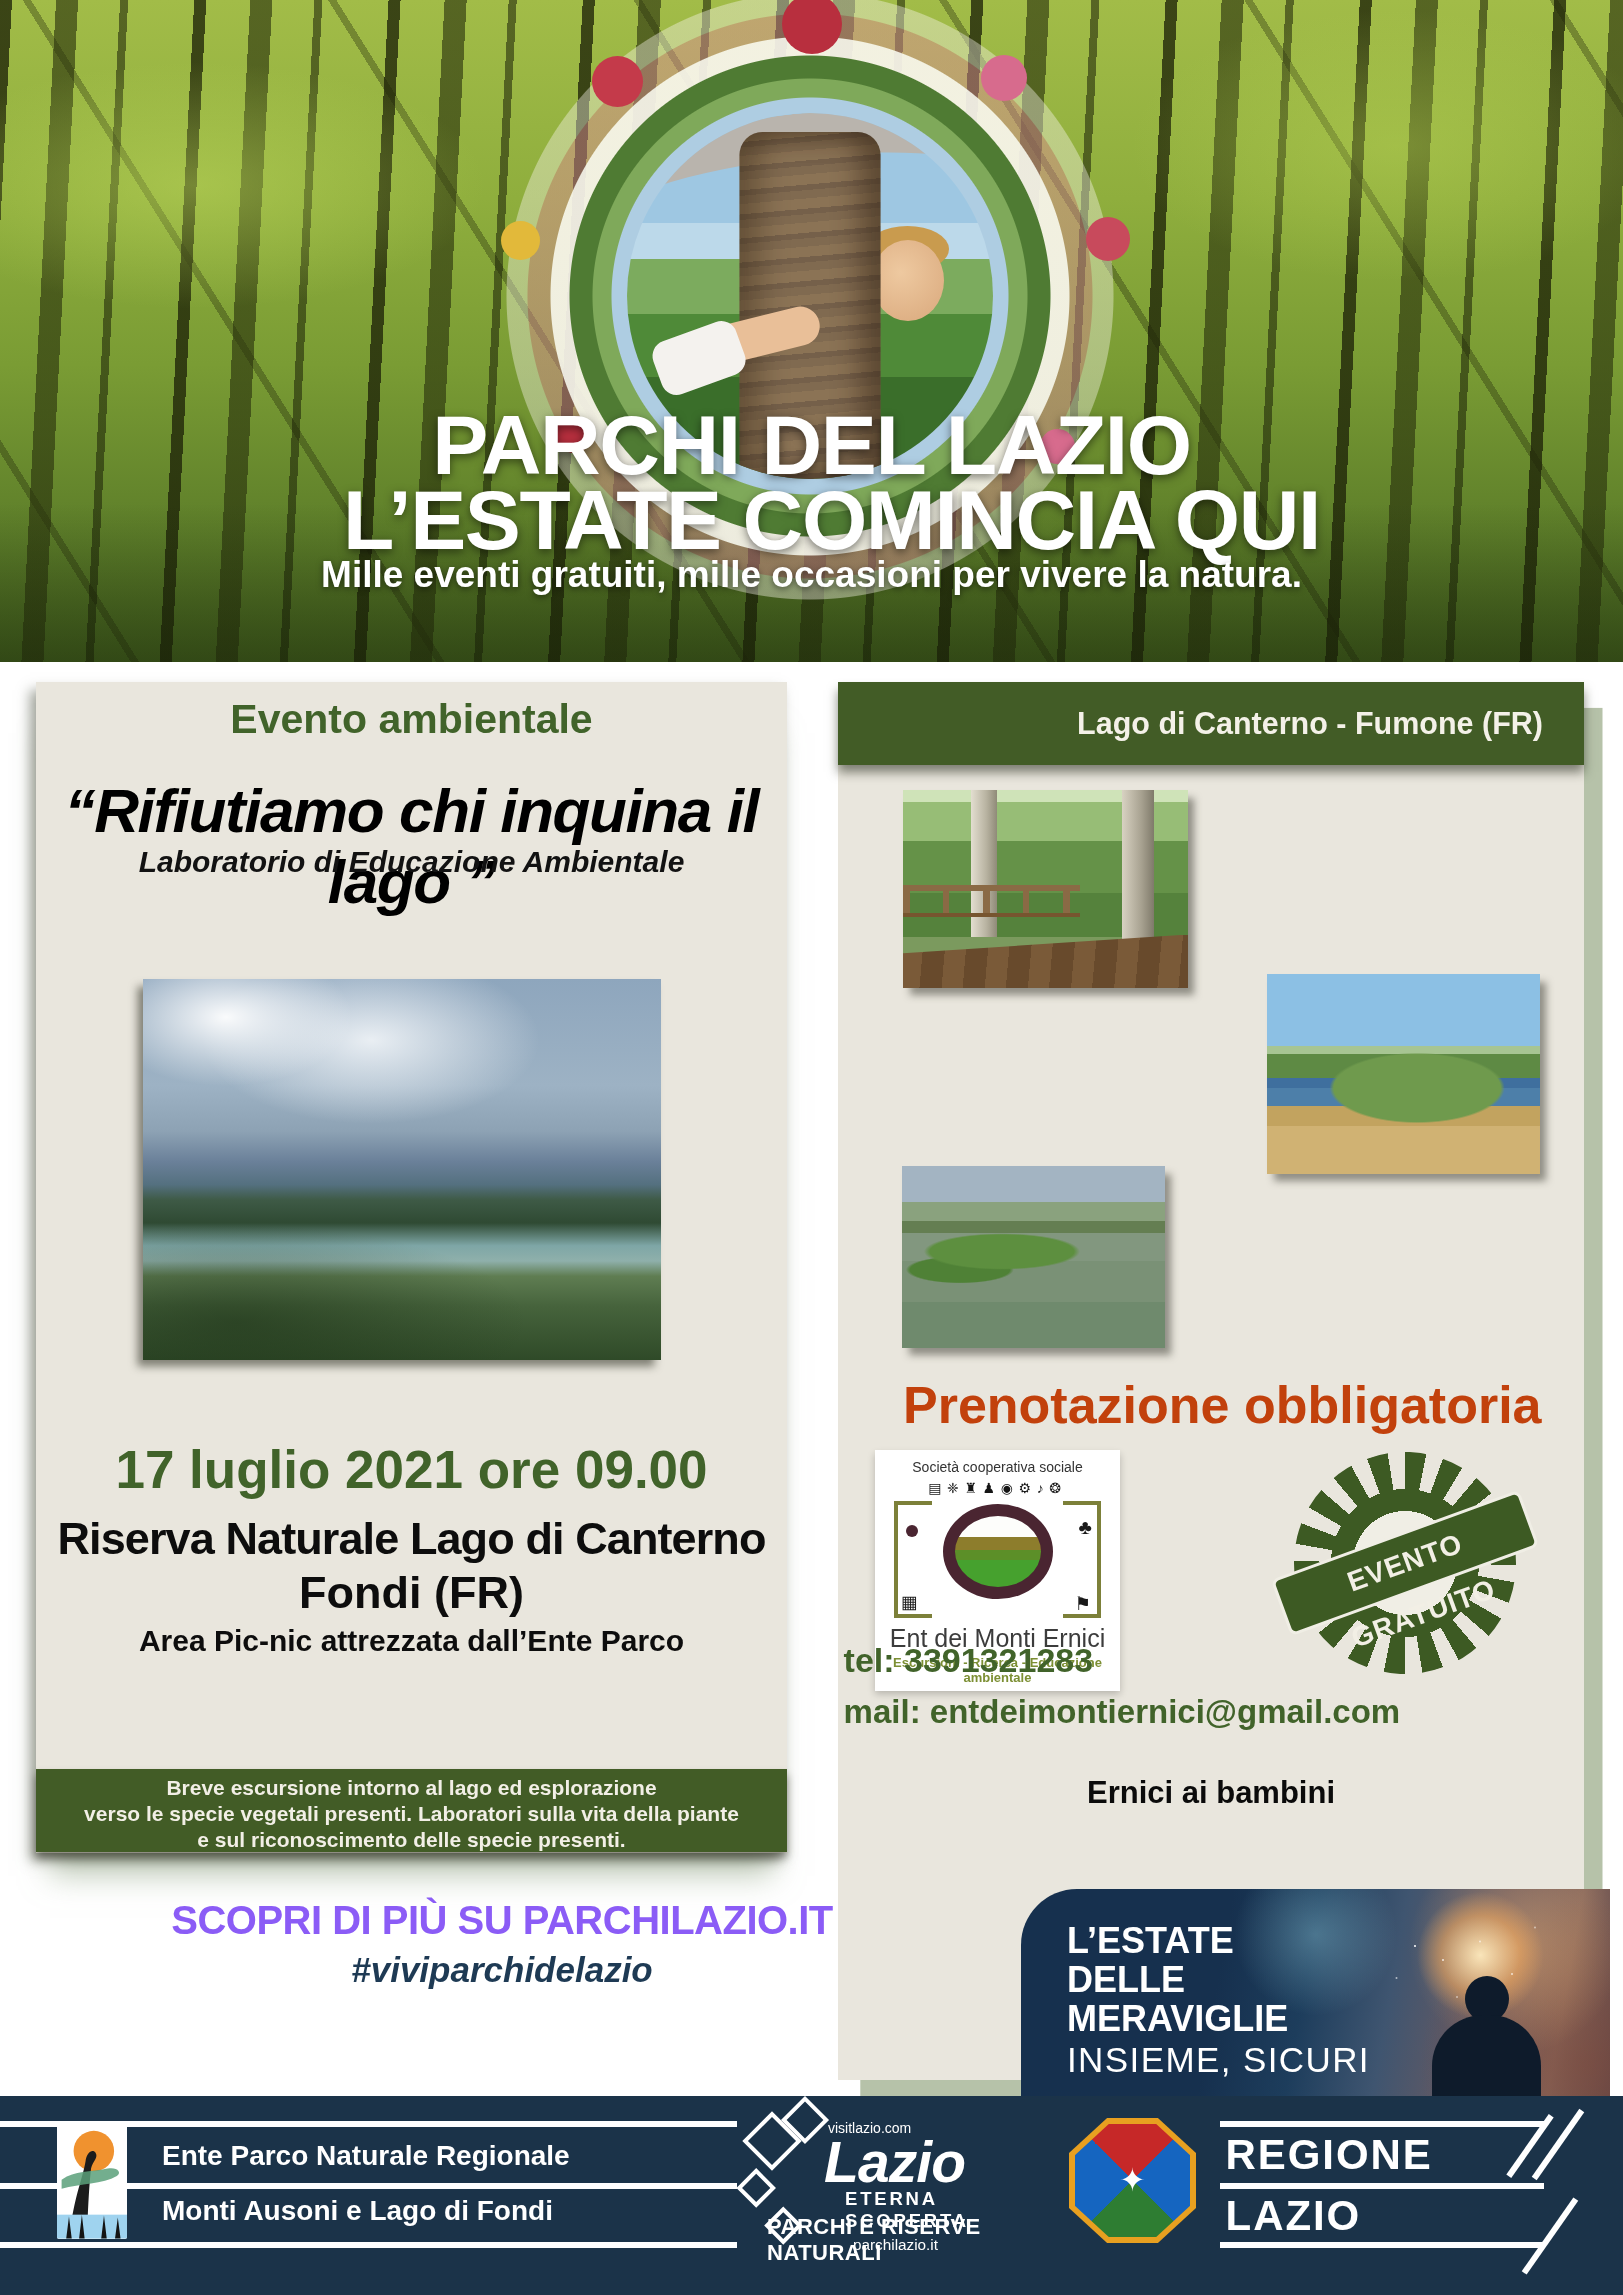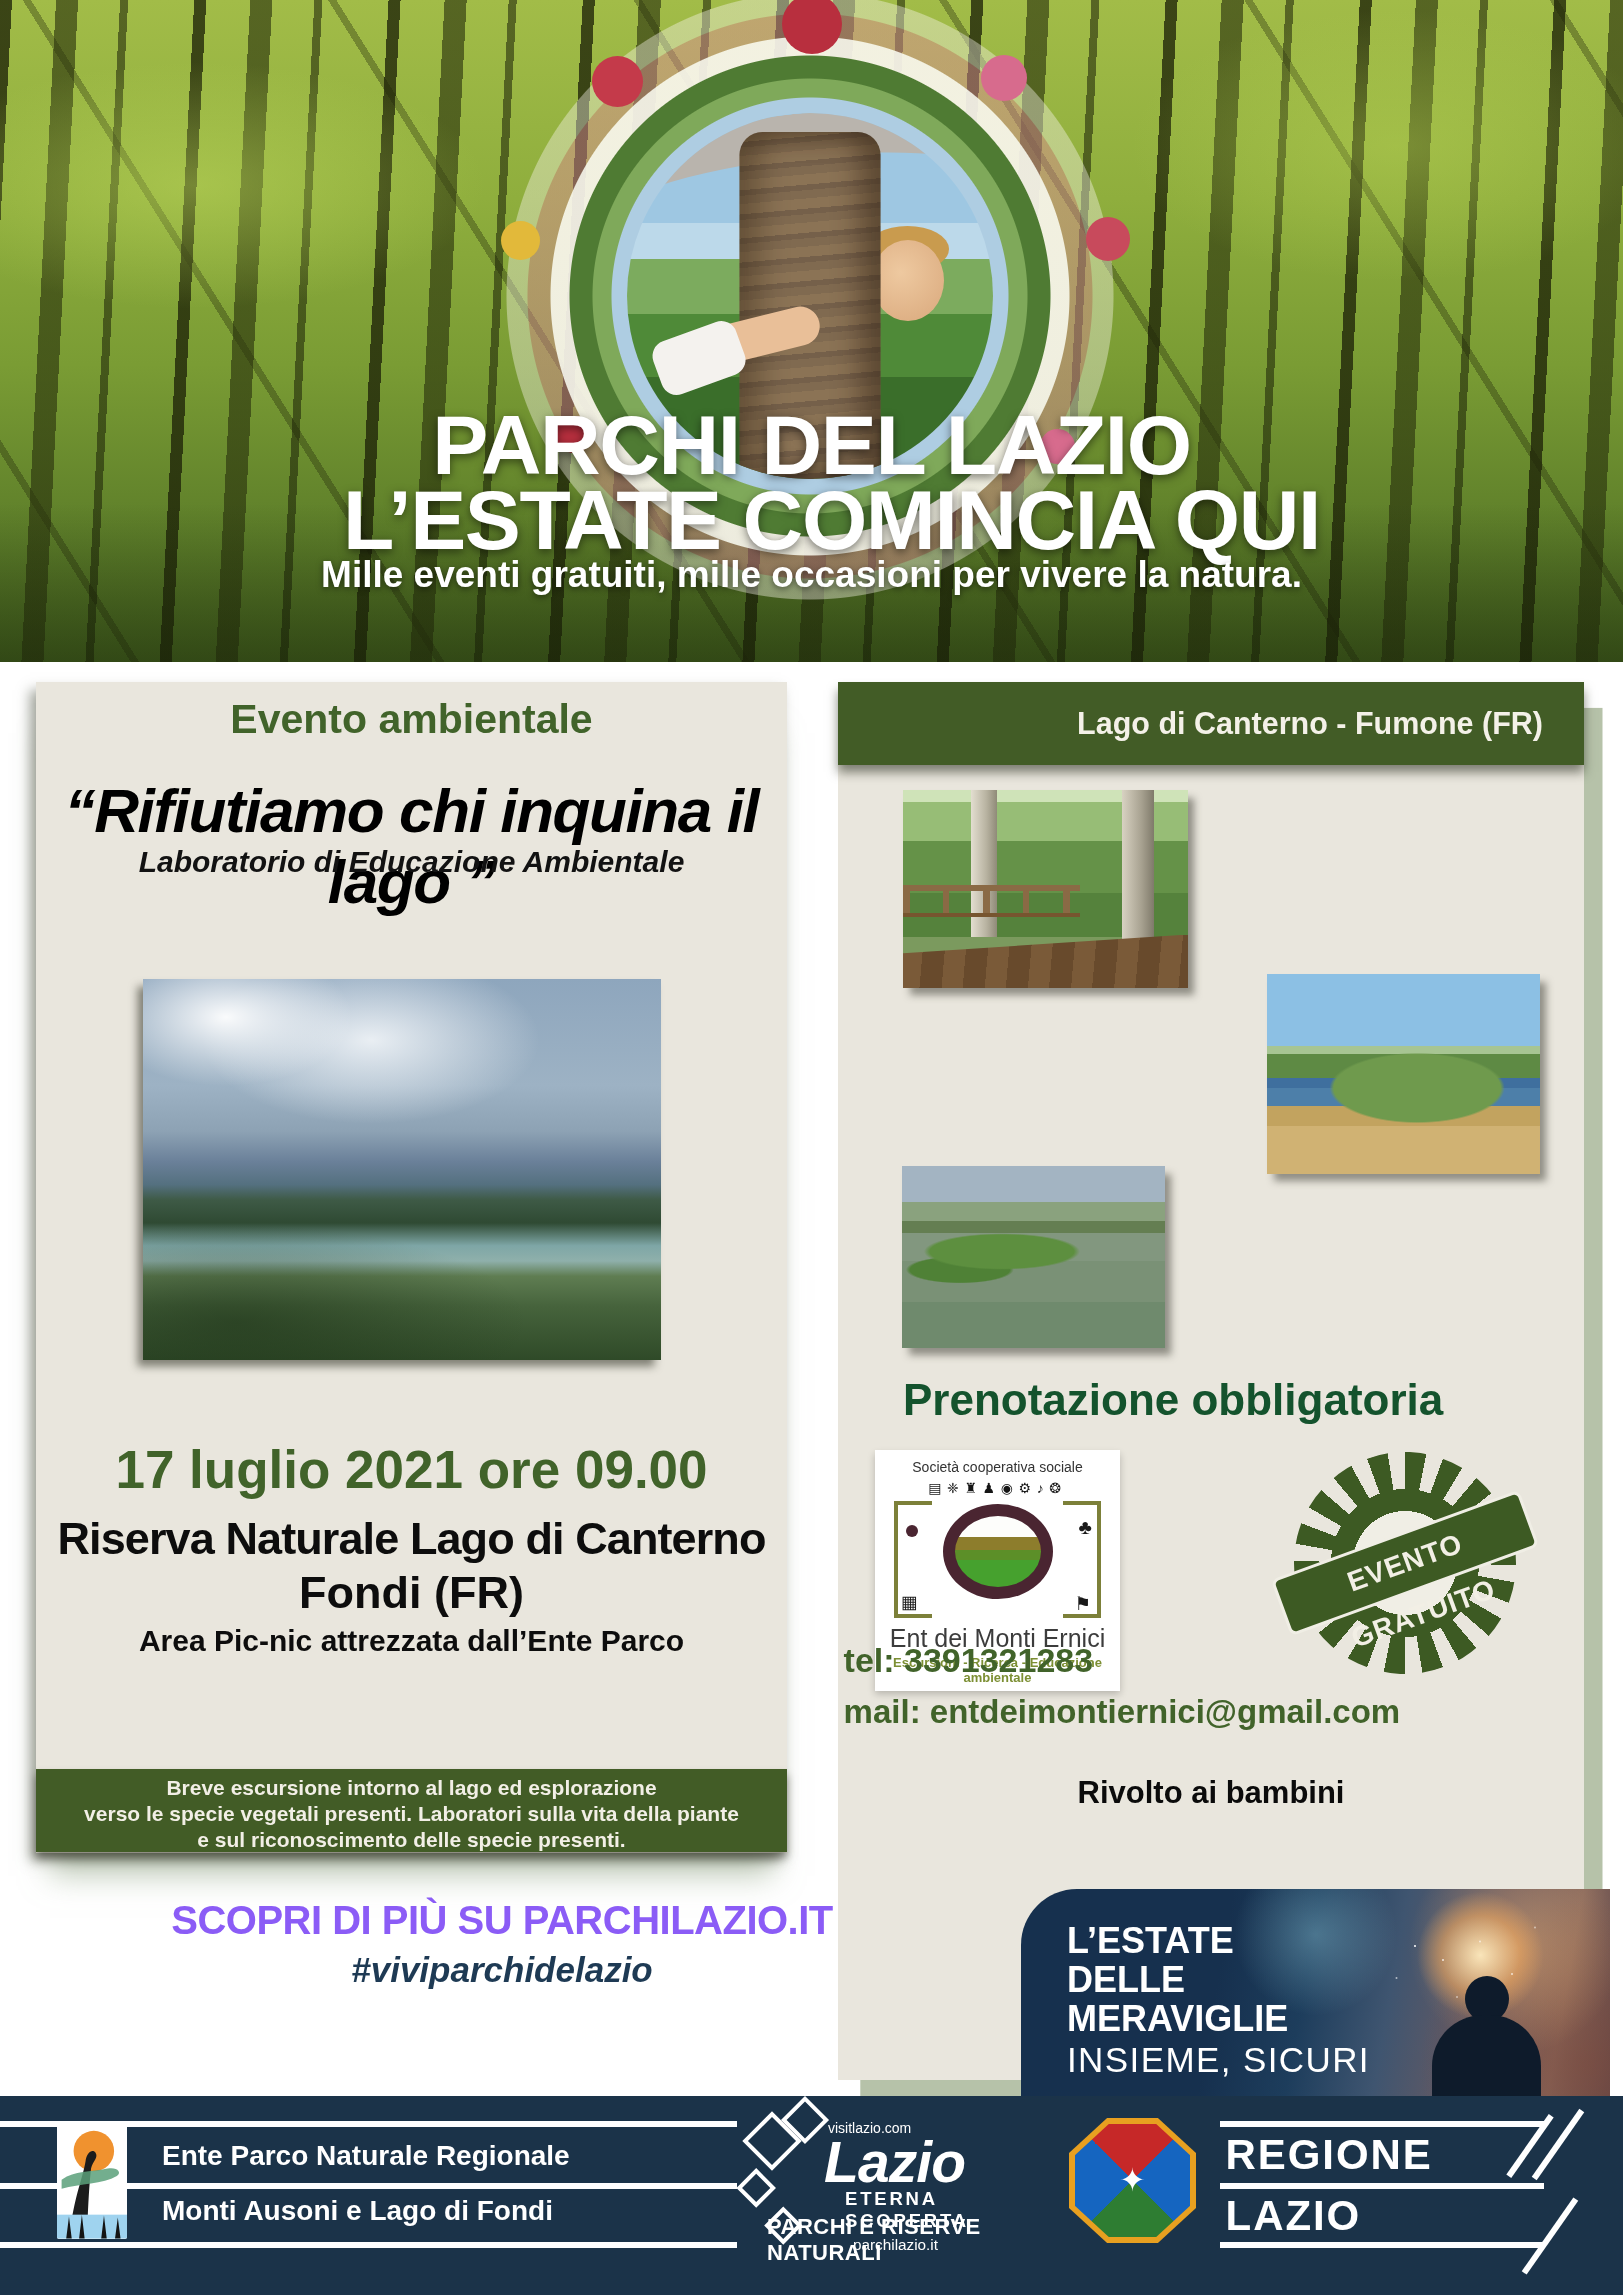--- a/index.html
+++ b/index.html
@@ -100,21 +100,21 @@
   .photo.p2{left:429px;top:292px;width:273px;height:200px;box-shadow:7.4px 8.3px 7.4px rgba(55,55,45,0.5);
     background:
       radial-gradient(ellipse 139px 56px at 55% 57%, #6f9a4d 0 60%, transparent 63%),
       linear-gradient(180deg,#8cc0e4 0 36%,#a7c593 36% 40%,#5e8a44 40% 52%,#3f6f9e 52% 57%,
         #4d7fa9 57% 66%,#c2a35f 66% 76%,#d0b273 76% 100%);}
   .photo.p3{left:64px;top:484px;width:263px;height:182px;box-shadow:7.4px 8.3px 7.4px rgba(55,55,45,0.5);
     background:
       radial-gradient(ellipse 120px 28px at 38% 47%, #5d8f3f 0 60%, transparent 65%),
       radial-gradient(ellipse 83px 21px at 22% 57%, #4f8136 0 60%, transparent 65%),
       linear-gradient(180deg,#a3b4c2 0 20%,#8aa27e 20% 30%,#647e52 30% 37%,#82977f 37% 52%,#7a9176 52% 75%,#6f8a6d 75% 100%);}
-  .booking{position:absolute;left:65px;top:693px;color:#14532d;font-size:44px;font-weight:bold;}
+  .booking{position:absolute;left:65px;top:693px;color:#c2410c;font-size:52px;font-weight:bold;}
 
   .org-card{position:absolute;left:37px;top:768px;width:245px;height:241px;background:#ffffff;
     box-shadow:0 3.7px 7.4px rgba(0,0,0,0.22);text-align:center;}
   .org-top{margin-top:9.3px;font-size:14px;color:#333333;}
   .org-icons{margin-top:4.6px;font-size:14px;letter-spacing:5.6px;color:#151515;}
   .org-mark{position:relative;height:123px;margin-top:1.9px;}
   .bk{position:absolute;width:34px;height:109px;top:3.7px;}
   .bk.bl{left:19.4px;border-left:4.2px solid #7c8039;border-top:4.2px solid #7c8039;border-bottom:4.2px solid #7c8039;}
   .bk.br{right:19.4px;border-right:4.2px solid #7c8039;border-top:4.2px solid #7c8039;border-bottom:4.2px solid #7c8039;}
   .org-circle{position:absolute;left:50%;top:6.5px;transform:translateX(-50%);width:110px;height:95px;
@@ -277,21 +277,21 @@
       <div class="org-tag">Escursioni - Ricerca - Educazione ambientale</div>
     </div>
 
     <div class="stamp-wrap">
       <div class="stamp-rays"></div>
       <div class="stamp-ribbon">EVENTO GRATUITO</div>
     </div>
 
     <div class="tel-line">tel: 3391321283</div>
     <div class="mail-line">mail: entdeimontiernici@gmail.com</div>
-    <div class="audience">Rivolto ai bambini</div>
+    <div class="audience">Ernici ai bambini</div>
   </section>
 
   <div class="promo-scopri">SCOPRI DI PIÙ SU PARCHILAZIO.IT</div>
   <div class="promo-hashtag">#viviparchidelazio</div>
 
   <section class="wonders">
 
     <div class="spark" style="left:393px;top:56px;"></div>
     <div class="sil-head"></div>
     <div class="sil-body"></div>

